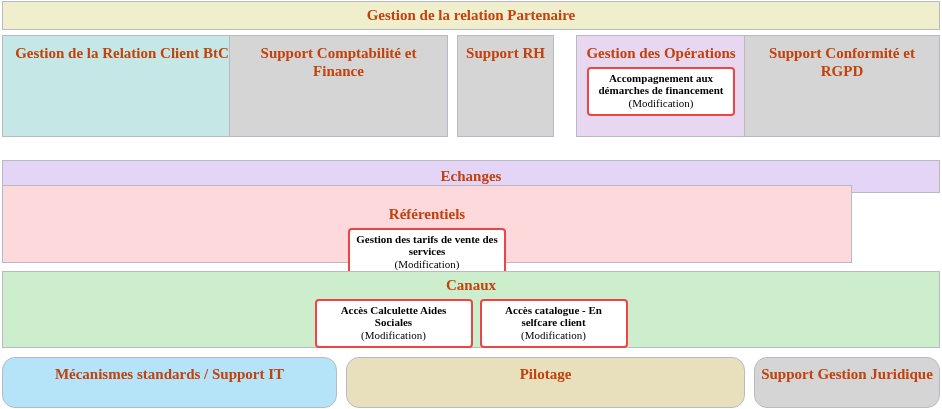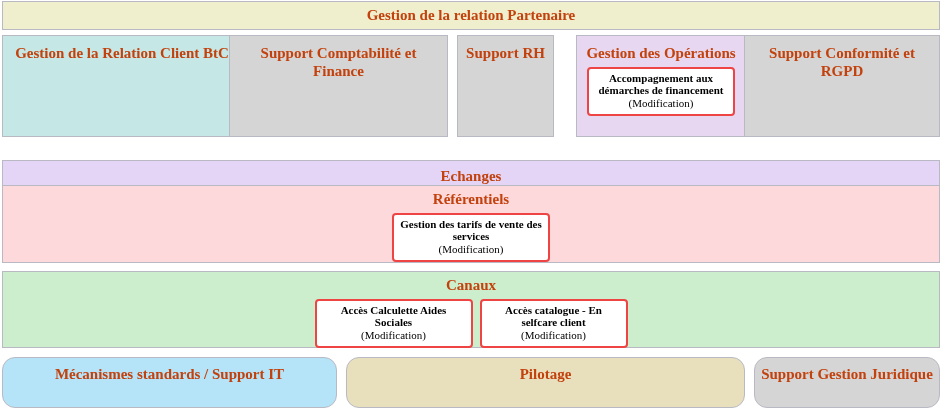--- a/index.html
+++ b/index.html
@@ -55,23 +55,23 @@
 
   
   #row-echanges {
     left: 2px; top: 160px; width: 938px; height: 33px;
     background: #e4d5f7;
     justify-content: center;
   }
 
   
   #row-referentiels {
-    left: 2px; top: 185px; width: 938px; height: 78px;
+    left: 2px; top: 185px; width: 850px; height: 78px;
     background: #fdd9dc;
-    padding-top: 5px;
+    padding-top: 20px;
   }
 
   
   #row-canaux {
     left: 2px; top: 271px; width: 938px; height: 77px;
     background: #cdeecd;
     padding-top: 5px;
   }
 
   

